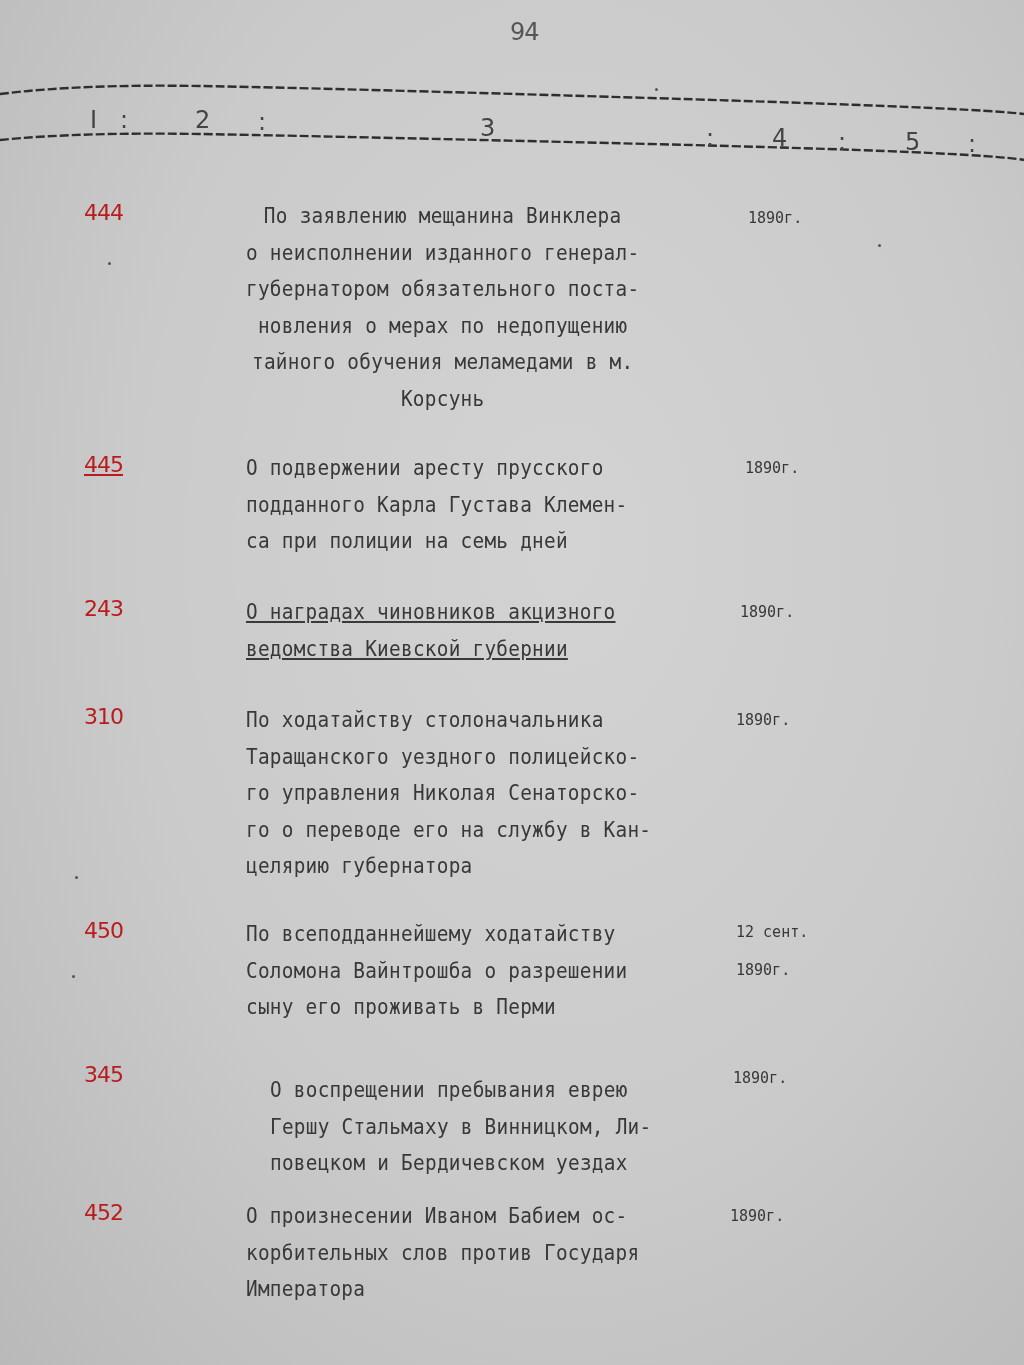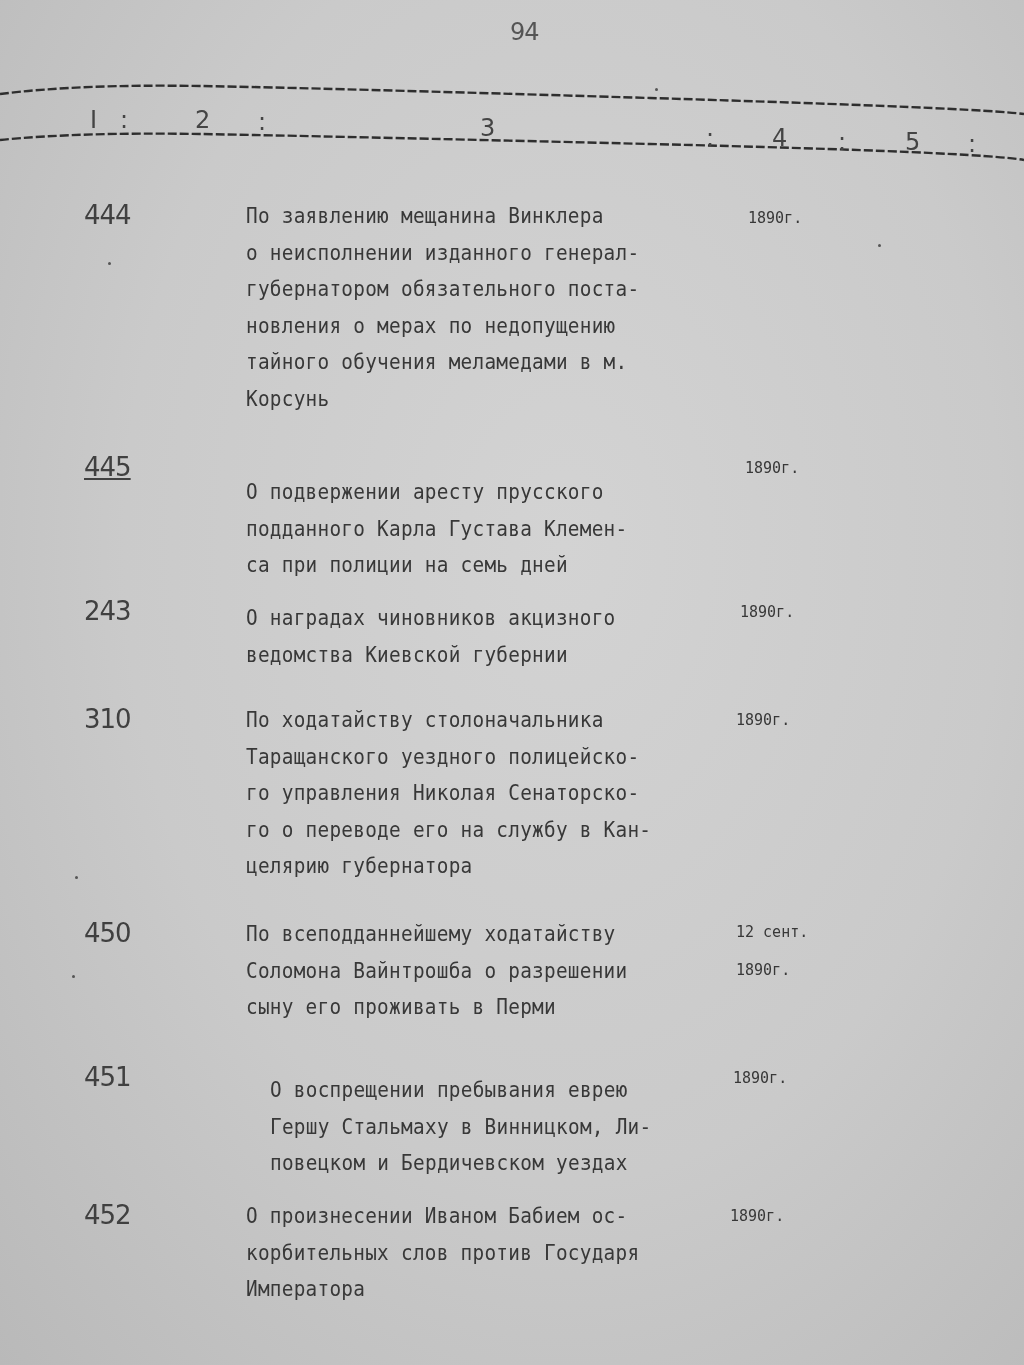--- a/index.html
+++ b/index.html
@@ -13,21 +13,21 @@
   .page-number {
     position: absolute; top: 18px; left: 510px;
     font-size: 24px; color: #555; letter-spacing: -1px;
     font-family: "DejaVu Sans", sans-serif;
   }
   .header-band { position: absolute; left: 0; top: 78px; width: 1024px; height: 90px; }
   .header-band svg { position: absolute; left: 0; top: 0; }
   .colhead { position: absolute; font-size: 24px; color: #444; font-family: "DejaVu Sans", sans-serif; }
   .entry { position: absolute; left: 0; width: 1024px; }
   .num {
-    position: absolute; left: 84px; font-size: 26px; color: #404040;
+    position: absolute; left: 84px; font-size: 22px; color: #b91c1c;
     font-family: "DejaVu Sans", sans-serif; letter-spacing: -1px;
   }
   .desc { position: absolute; left: 246px; }
   .line {
     display: block; white-space: pre; font-size: 21.5px; height: 36.6px; line-height: 36.6px;
     letter-spacing: 0.3px; color: #383838;
     font-family: "DejaVu Sans Mono", monospace;
     transform: scaleX(0.9); transform-origin: left center;
   }
   .date { position: absolute; white-space: pre; font-size: 15px; line-height: 36.6px; color: #383838;
@@ -51,44 +51,44 @@
   <span class="colhead" style="left:480px;top:36px;">3</span>
   <span class="colhead" style="left:706px;top:46px;">:</span>
   <span class="colhead" style="left:772px;top:46px;">4</span>
   <span class="colhead" style="left:838px;top:50px;">:</span>
   <span class="colhead" style="left:905px;top:50px;">5</span>
   <span class="colhead" style="left:968px;top:52px;">:</span>
 </div>
 
 <div class="entry" style="top:194px;">
   <span class="num" style="top:6px;">444</span>
-  <div class="desc" style="top:4px;">
+  <div class="desc" style="top:4px;text-align:center;">
     <span class="line">По заявлению мещанина Винклера</span>
     <span class="line">о неисполнении изданного генерал-</span>
     <span class="line">губернатором обязательного поста-</span>
     <span class="line">новления о мерах по недопущению</span>
     <span class="line">тайного обучения меламедами в м.</span>
     <span class="line">Корсунь</span>
   </div>
   <span class="date" style="left:748px;top:6px;">1890г.</span>
 </div>
 
 <div class="entry" style="top:448px;">
   <span class="num" style="top:4px;text-decoration:underline;">445</span>
-  <div class="desc" style="top:2px;margin-top:24px;">
+  <div class="desc" style="top:2px;">
     <span class="line">О подвержении аресту прусского</span>
     <span class="line">подданного Карла Густава Клемен-</span>
     <span class="line">са при полиции на семь дней</span>
   </div>
   <span class="date" style="left:745px;top:2px;">1890г.</span>
 </div>
 
 <div class="entry" style="top:592px;">
   <span class="num" style="top:4px;">243</span>
-  <div class="desc" style="top:8px;">
+  <div class="desc" style="top:2px;text-decoration:underline;">
     <span class="line">О наградах чиновников акцизного</span>
     <span class="line">ведомства Киевской губернии</span>
   </div>
   <span class="date" style="left:740px;top:2px;">1890г.</span>
 </div>
 
 <div class="entry" style="top:700px;">
   <span class="num" style="top:4px;">310</span>
   <div class="desc" style="top:2px;">
     <span class="line">По ходатайству столоначальника</span>
@@ -105,21 +105,21 @@
   <div class="desc" style="top:2px;">
     <span class="line">По всеподданнейшему ходатайству</span>
     <span class="line">Соломона Вайнтрошба о разрешении</span>
     <span class="line">сыну его проживать в Перми</span>
   </div>
   <span class="date" style="left:736px;top:0;">12 сент.</span>
   <span class="date" style="left:736px;top:38px;">1890г.</span>
 </div>
 
 <div class="entry" style="top:1058px;">
-  <span class="num" style="top:4px;">451</span>
+  <span class="num" style="top:4px;">345</span>
   <div class="desc" style="top:14px;margin-left:24px;">
     <span class="line">О воспрещении пребывания еврею</span>
     <span class="line">Гершу Стальмаху в Винницком, Ли-</span>
     <span class="line">повецком и Бердичевском уездах</span>
   </div>
   <span class="date" style="left:733px;top:2px;">1890г.</span>
 </div>
 
 <div class="entry" style="top:1196px;">
   <span class="num" style="top:4px;">452</span>

